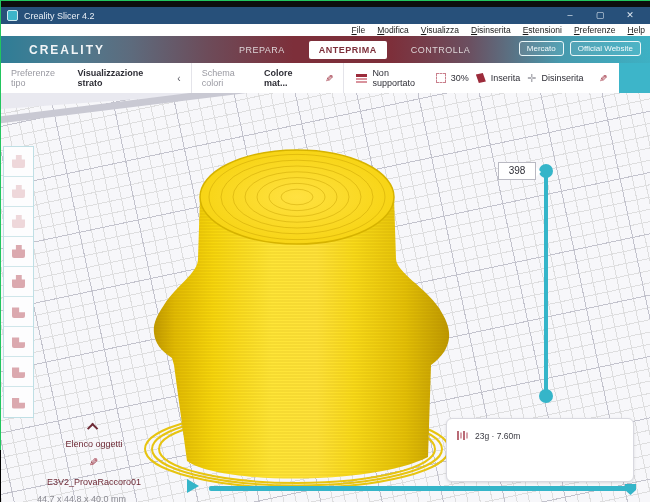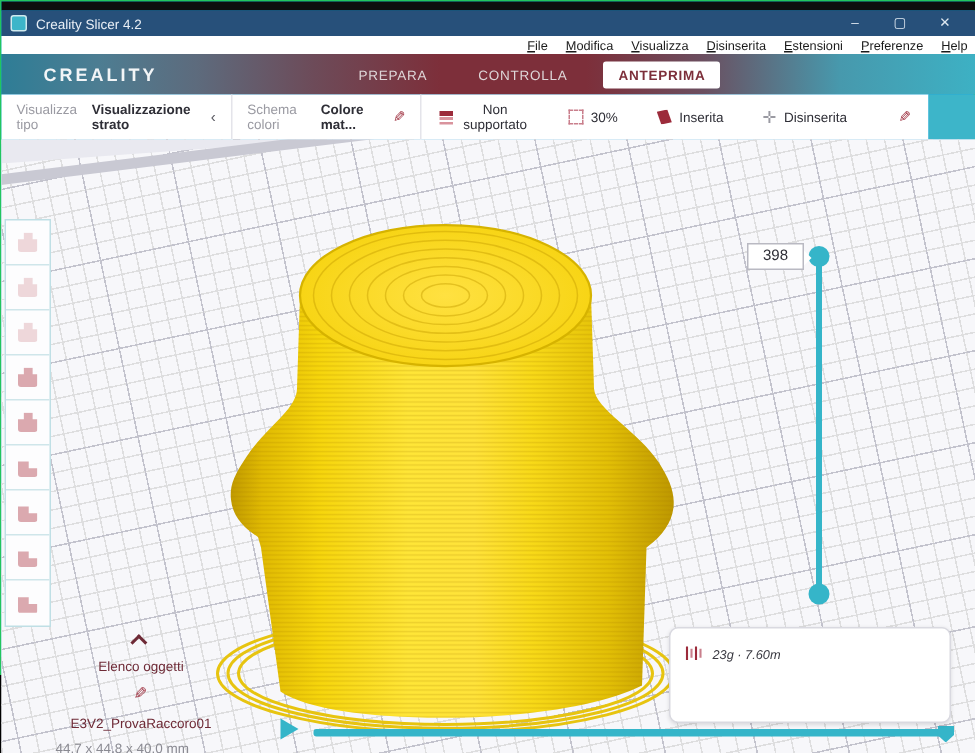--- a/index.html
+++ b/index.html
@@ -32,21 +32,21 @@
   .header-buttons { position:absolute; right:10px; top:5px; display:flex; gap:6px; }
   .hdr-btn { border:1px solid #eaf6f8; color:#f4fbfc; background:rgba(255,255,255,0.08); font-size:8px; padding:2px 7px; border-radius:3px; }
 
   
   .toolbar { position:absolute; left:0; top:62px; width:618px; height:30px; background:#fff; display:flex; align-items:center; font-size:9px; }
   .tb-sec { display:flex; align-items:center; height:100%; padding:0 10px; border-right:1px solid #e4e4ea; }
   .tb-label { color:#9a9aa2; margin-right:7px; }
   .tb-value { color:#2e2e36; font-weight:bold; }
   .tb-chevron { color:#5a5a62; font-size:10px; margin-left:9px; }
   .pencil { color:#9c2b3b; font-size:10px; margin-left:8px; display:inline-block; transform:scaleX(-1); }
-  .legend { display:flex; align-items:center; gap:26px; padding:0 12px;text-align:center; }
+  .legend { display:flex; align-items:center; gap:7px; padding:0 12px; }
   .legend-item { display:flex; align-items:center; gap:5px; color:#2e2e36; }
   .ic-unsupported { width:12px; height:9px; background:linear-gradient(#9c2b3b 0 3px,#fff 3px 4px,#d9939d 4px 6px,#fff 6px 7px,#d9939d 7px 9px); }
   .ic-infill { width:10px; height:10px; border:1px dashed #c97f8c; }
   .ic-retract { width:10px; height:10px; background:#9c2b3b; clip-path:polygon(0 15%,70% 0,100% 85%,30% 100%); }
   .ic-unretract { color:#9a9aa2; font-size:11px; font-weight:bold; }
   .toolbar-corner { position:absolute; left:618px; top:62px; width:32px; height:30px; background:#3db5c9; }
 
   
   .viewport { position:absolute; left:0; top:92px; width:650px; height:410px; background:#e9e9f0; overflow:hidden; }
   .plate { position:absolute; left:-40px; top:-20px; width:760px; height:470px; background-color:#f7f7fa;
@@ -85,21 +85,21 @@
   .play-btn { position:absolute; left:186px; top:386px; width:0; height:0; border-top:7px solid transparent; border-bottom:7px solid transparent; border-left:12px solid #35b5c9; }
   .sim-track { position:absolute; left:208px; top:393px; width:424px; height:5px; background:#35b5c9; border-radius:2px; }
   .sim-handle { position:absolute; left:624px; top:391px; width:11px; height:11px; background:#35b5c9; clip-path:polygon(0 0,100% 0,100% 55%,50% 100%,0 55%); }
 
   
   .info-card { position:absolute; left:445px; top:325px; width:188px; height:64px; background:#fff; border:1px solid #d9d9e0; border-radius:6px; box-shadow:0 1px 3px rgba(0,0,0,0.12); padding:7px 9px; }
   .info-row1 { display:flex; align-items:center; gap:6px; }
   .time-text { font-size:10px; font-weight:bold; color:#24242c; }
   .info-badge { margin-left:auto; width:13px; height:13px; border-radius:50%; background:#9c2b3b; color:#fff; font-size:9px; font-weight:bold; text-align:center; line-height:13px; font-family:"Liberation Serif",serif; }
   .info-row2 { display:flex; align-items:center; gap:6px; margin-top:4px; }
-  .mat-text { font-size:8.5px; color:#3a3a42;font-style:italic; }
+  .mat-text { font-size:8.5px; color:#3a3a42; }
   .save-btn { margin-top:6px; width:100%; height:21px; background:#45b8cb; border:none; border-radius:3px; font-size:9.5px; color:#153a46; font-family:inherit; }
 </style>
 </head>
 <body>
 
 <div class="window">
   <div class="top-strip"></div>
 
   <div class="titlebar">
     <div class="app-icon"></div>
@@ -118,28 +118,32 @@
     <span class="menu-item">Disinserita</span>
     <span class="menu-item">Estensioni</span>
     <span class="menu-item">Preferenze</span>
     <span class="menu-item">Help</span>
   </div>
 
   <div class="header">
     <div class="logo">CREALITY</div>
     <div class="tabs">
       <div class="tab">PREPARA</div>
+      <div class="tab active">ANTEPRIMA</div>
       <div class="tab">CONTROLLA</div>
-      <div class="tab active">ANTEPRIMA</div>
+    </div>
+    <div class="header-buttons">
+      <div class="hdr-btn">Mercato</div>
+      <div class="hdr-btn">Official Website</div>
     </div>
   </div>
 
   <div class="toolbar">
     <div class="tb-sec">
-      <span class="tb-label">Visualizza tipo</span>
+      <span class="tb-label">Preferenze tipo</span>
       <span class="tb-value">Visualizzazione strato</span>
       <span class="tb-chevron">‹</span>
     </div>
     <div class="tb-sec">
       <span class="tb-label">Schema colori</span>
       <span class="tb-value">Colore mat...</span>
       <span class="pencil">✎</span>
     </div>
     <div class="legend">
       <div class="legend-item">

